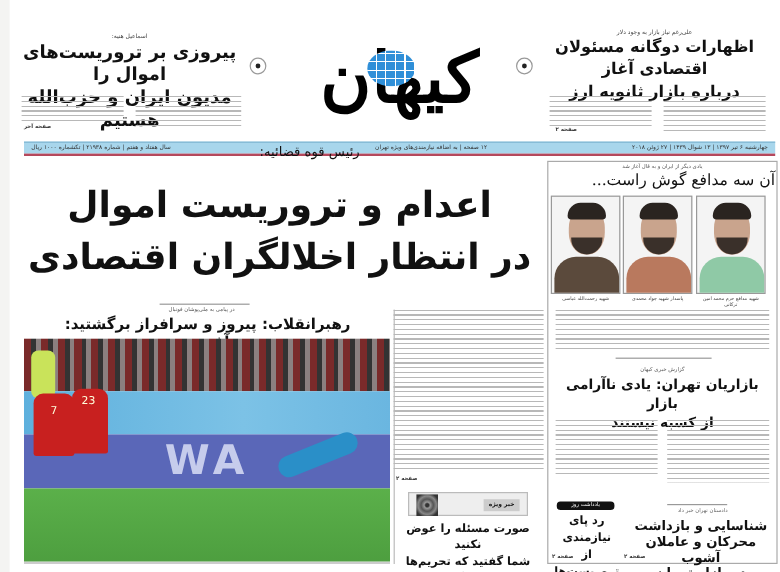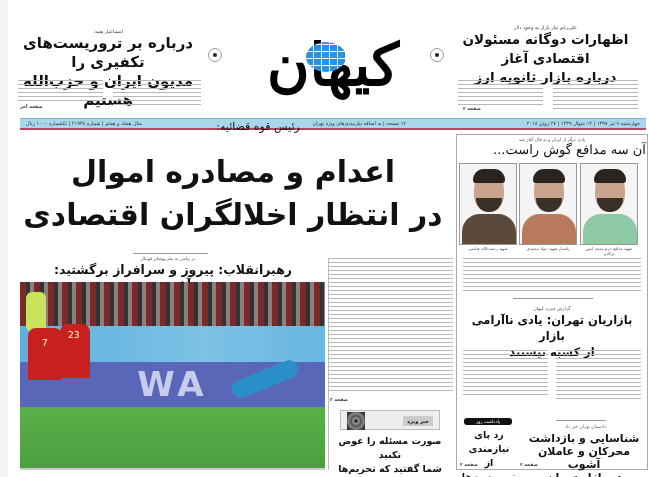--- a/index.html
+++ b/index.html
@@ -69,21 +69,21 @@
 </head>
 <body>
 
 <div class="page">
 
   <div class="reg" style="left:200px;top:48px"></div>
   <div class="reg" style="left:422px;top:48px"></div>
 
   <div class="teaser" style="left:0;top:28px;width:200px">
     <div class="kick">اسماعیل هنیه:</div>
-    <div class="hd">درباره بر تروریست‌های تکفیری را</div>
+    <div class="hd">پیروزی بر تروریست‌های اموال را</div>
     <div class="hd">مدیون ایران و حزب‌الله هستیم</div>
   </div>
   <div class="lines" style="left:10px;top:80px;width:85px;height:22px"></div>
   <div class="lines" style="left:105px;top:80px;width:88px;height:28px"></div>
   <div class="more" style="left:12px;top:104px">صفحه آخر</div>
 
   <div class="logo">
     <span>کیهان</span>
   </div>
   <div class="globe"></div>
@@ -99,21 +99,21 @@
 
   <div class="bar">
     <span style="right:6px">چهارشنبه ۶ تیر ۱۳۹۷ | ۱۳ شوال ۱۴۳۹ | ۲۷ ژوئن ۲۰۱۸</span>
     <span style="right:240px">۱۲ صفحه | به اضافه نیازمندی‌های ویژه تهران</span>
     <span style="left:6px">سال هفتاد و هفتم | شماره ۲۱۹۳۸ | تکشماره ۱۰۰۰ ریال</span>
   </div>
   <div class="redline"></div>
 
   <div class="kicker">رئیس قوه قضائیه:</div>
   <div class="main-hd">
-    <div>اعدام و مصادره اموال</div>
+    <div>اعدام و تروریست اموال</div>
     <div>در انتظار اخلالگران اقتصادی</div>
   </div>
   <div class="hr" style="left:125px;top:253px;width:75px"></div>
   <div class="sub-kick">در پیامی به ملی‌پوشان فوتبال</div>
   <div class="sub-hd">رهبرانقلاب: پیروز و سرافراز برگشتید: آفرین</div>
 
   <div class="photo">
     <div class="stands"></div>
     <div class="board"></div>
     <div class="ad">WA</div>

